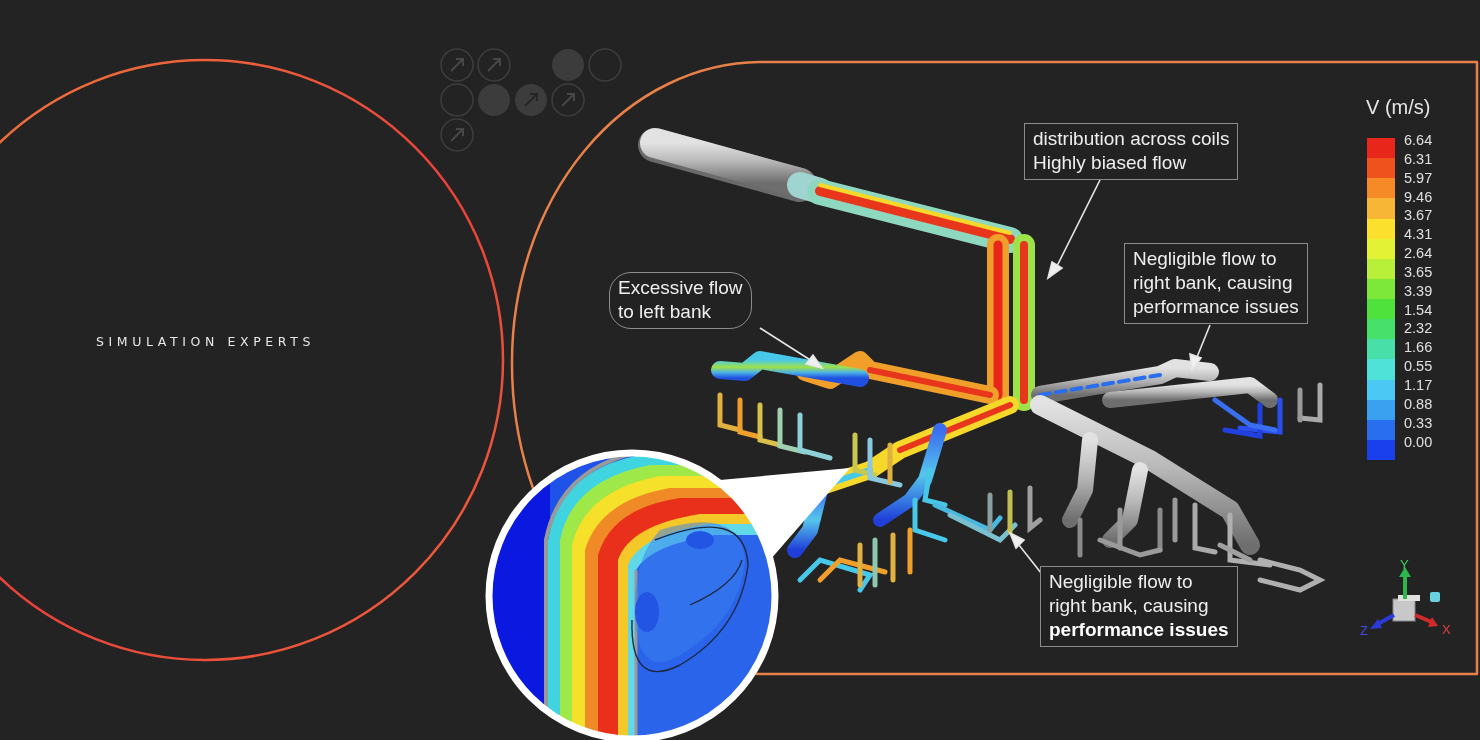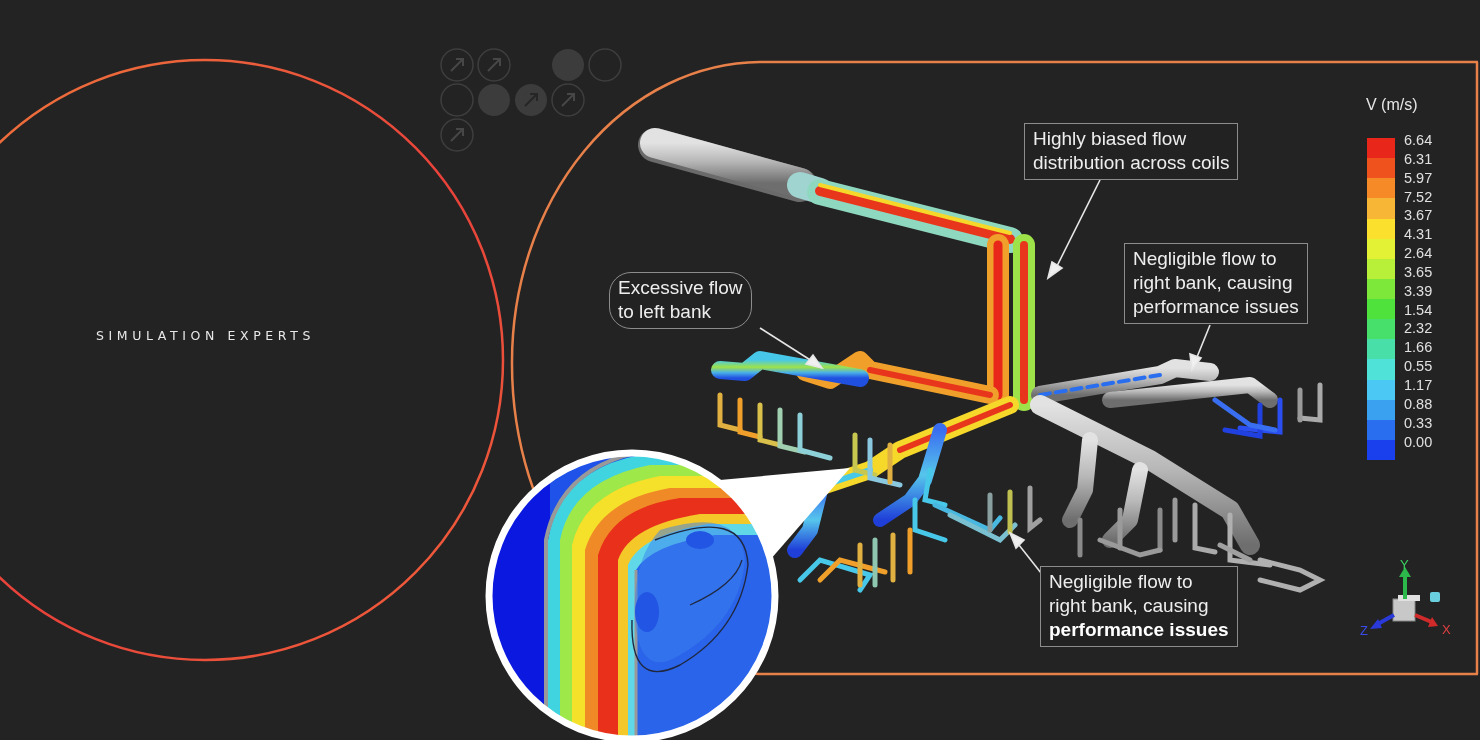--- a/index.html
+++ b/index.html
@@ -1,24 +1,24 @@
 <!DOCTYPE html>
 <html><head>
 <meta charset="utf-8">
 <style>
   html,body{margin:0;padding:0;}
   body{width:1480px;height:740px;background:#232323;overflow:hidden;position:relative;font-family:"Liberation Sans",sans-serif;}
   #bg-svg{position:absolute;left:0;top:0;width:1480px;height:740px;}
   .brand{position:absolute;left:96px;top:328px;color:#fff;}
   .brand-name{font-family:"DejaVu Sans",sans-serif;font-weight:300;font-size:40px;letter-spacing:1px;line-height:44px;}
-  .brand-tag{font-family:"DejaVu Sans",sans-serif;font-size:12.5px;letter-spacing:4.6px;color:#e8e8e8;}
+  .brand-tag{font-family:"DejaVu Sans",sans-serif;font-size:12.5px;letter-spacing:4.6px;margin-top:6px;color:#e8e8e8;}
   .callout{position:absolute;border:1.5px solid #8c8c8c;background:#222;color:#eee;font-family:"Liberation Sans",sans-serif;font-size:19px;line-height:24px;padding:3px 8px 4px 8px;white-space:nowrap;}
   .callout b{font-weight:bold;color:#fff;}
   .legend{position:absolute;left:1340px;top:92px;width:140px;}
-  .legend-title{position:absolute;left:26px;top:4px;font-size:16px;color:#e6e6e6;white-space:nowrap;}
+  .legend-title{position:absolute;left:26px;top:4px;font-size:20px;color:#e6e6e6;white-space:nowrap;}
   .legend-bar{position:absolute;left:27px;top:46px;width:28px;height:322px;display:flex;flex-direction:column;}
   .legend-bar div{flex:1;}
   .legend-labels{position:absolute;left:64px;top:39px;display:flex;flex-direction:column;}
   .legend-labels span{font-size:14.5px;color:#e0e0e0;height:18.85px;line-height:18px;}
   .triad{position:absolute;left:1358px;top:555px;width:100px;height:90px;}
 </style>
 </head>
 <body>
 
 <svg id="bg-svg" viewBox="0 0 1480 740" xmlns="http://www.w3.org/2000/svg">
@@ -189,22 +189,22 @@
     <path d="M690 605 Q735 585 742 560" fill="none" stroke="#202840" stroke-width="1.2"></path>
   </g>
   <circle cx="632" cy="596" r="143" fill="none" stroke="#ffffff" stroke-width="7"></circle>
 </svg>
 
 <div class="brand">
   <div class="brand-tag">SIMULATION EXPERTS</div>
 </div>
 
 <div class="callout" style="left:1024px;top:123px;">
+  <div>distribution across coils</div>
   <div>Highly biased flow</div>
-  <div>distribution across coils</div>
 </div>
 
 <div class="callout" style="left:609px;top:272px;border-radius:22px;">
   <div>Excessive flow</div>
   <div>to left bank</div>
 </div>
 
 <div class="callout" style="left:1124px;top:243px;">
   <div>Negligible flow to</div>
   <div>right bank, causing</div>
@@ -234,21 +234,21 @@
       <div style="background: rgb(78, 226, 216);"></div>
       <div style="background: rgb(76, 200, 244);"></div>
       <div style="background: rgb(58, 160, 240);"></div>
       <div style="background: rgb(42, 110, 240);"></div>
       <div style="background: rgb(26, 64, 238);"></div>
     </div>
   <div class="legend-labels" id="legend-labels">
       <span>6.64</span>
       <span>6.31</span>
       <span>5.97</span>
-      <span>7.52</span>
+      <span>9.46</span>
       <span>3.67</span>
       <span>4.31</span>
       <span>2.64</span>
       <span>3.65</span>
       <span>3.39</span>
       <span>1.54</span>
       <span>2.32</span>
       <span>1.66</span>
       <span>0.55</span>
       <span>1.17</span>

